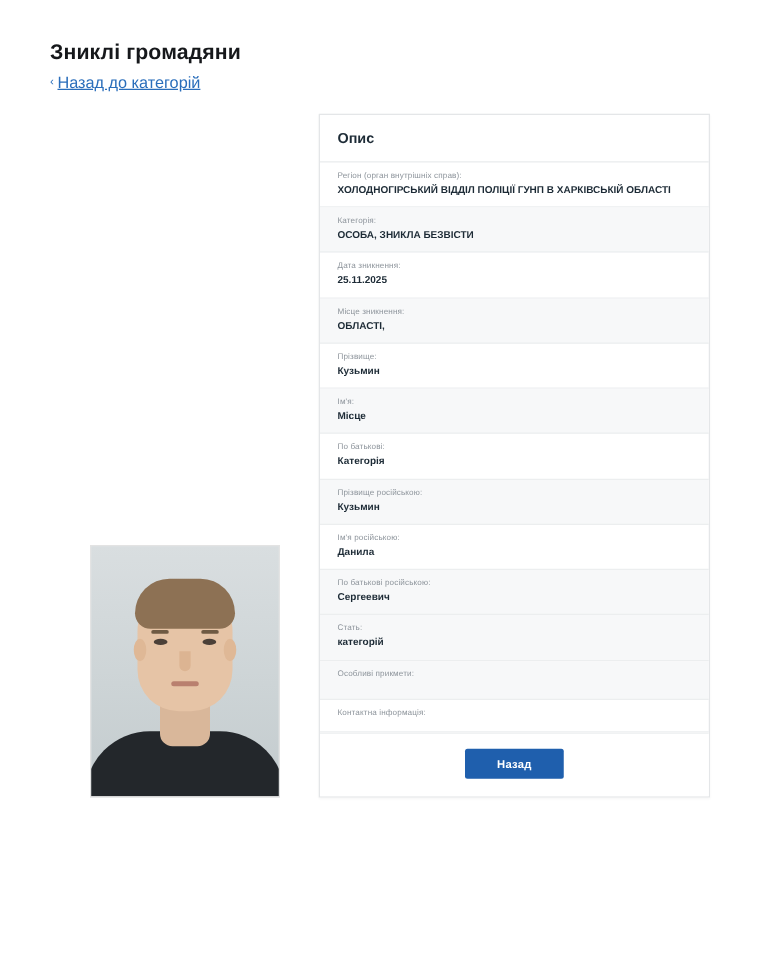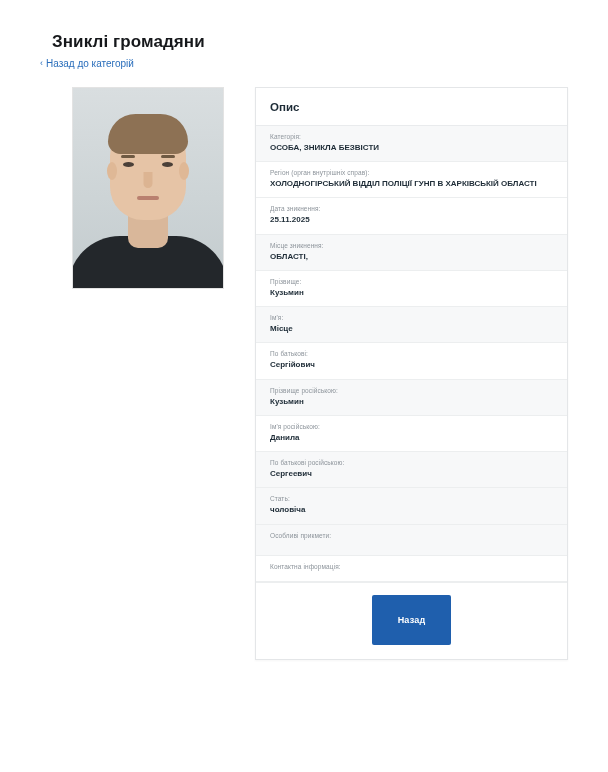--- a/index.html
+++ b/index.html
@@ -18,42 +18,43 @@
     position: relative;
     width: 608px;
     height: 772px;
     box-sizing: border-box;
     padding: 0 40px;
   }
   .page-title {
     font-size: 17px;
     font-weight: bold;
     color: #16181b;
-    margin: 32px 0 6px 12px;
+    margin: 32px 0 6px 0;
     letter-spacing: 0.1px;
   }
   .back-link-row {
     display: flex;
     align-items: center;
     gap: 3px;
     margin-bottom: 14px;
   }
   .chevron-left {
     color: #2a6ebb;
     font-size: 9px;
     line-height: 9px;
   }
   .back-link {
     color: #2a6ebb;
-    font-size: 10px;
+    font-size: 13px;
+    text-decoration: underline;
     cursor: pointer;
   }
   .content {
     display: flex;
-    align-items: flex-start;
+    align-items: flex-end;
     gap: 0;
   }
   .photo-col {
     width: 215px;
     flex: 0 0 215px;
     display: flex;
     justify-content: center;
     padding-top: 4px;
   }
   .photo-frame {
@@ -210,21 +211,21 @@
     justify-content: center;
     border-top: 1px solid #eceeef;
     background: #ffffff;
   }
   .back-button {
     display: inline-block;
     background: #1f5fad;
     color: #ffffff;
     font-size: 9px;
     font-weight: bold;
-    padding: 20px 26px;
+    padding: 7px 26px;
     border: none;
     border-radius: 2px;
     cursor: pointer;
     letter-spacing: 0.2px;
   }
 </style>
 </head>
 <body>
 
 <div class="page">
@@ -254,31 +255,31 @@
           <div class="nose"></div>
           <div class="mouth"></div>
         </div>
       </div>
     </div>
 
     <div class="card-col">
       <div class="card">
         <div class="card-header">Опис</div>
 
+        <div class="field">
+          <div class="field-label">Регіон (орган внутрішніх справ):</div>
+          <div class="field-value">ХОЛОДНОГІРСЬКИЙ ВІДДІЛ ПОЛІЦІЇ ГУНП В ХАРКІВСЬКІЙ ОБЛАСТІ</div>
+        </div>
+
         <div class="field alt">
           <div class="field-label">Категорія:</div>
           <div class="field-value">ОСОБА, ЗНИКЛА БЕЗВІСТИ</div>
         </div>
 
         <div class="field">
-          <div class="field-label">Регіон (орган внутрішніх справ):</div>
-          <div class="field-value">ХОЛОДНОГІРСЬКИЙ ВІДДІЛ ПОЛІЦІЇ ГУНП В ХАРКІВСЬКІЙ ОБЛАСТІ</div>
-        </div>
-
-        <div class="field">
           <div class="field-label">Дата зникнення:</div>
           <div class="field-value">25.11.2025</div>
         </div>
 
         <div class="field alt">
           <div class="field-label">Місце зникнення:</div>
           <div class="field-value">ОБЛАСТІ,</div>
         </div>
 
         <div class="field">
@@ -286,42 +287,42 @@
           <div class="field-value">Кузьмин</div>
         </div>
 
         <div class="field alt">
           <div class="field-label">Ім'я:</div>
           <div class="field-value">Місце</div>
         </div>
 
         <div class="field">
           <div class="field-label">По батькові:</div>
-          <div class="field-value">Сергійович</div>
+          <div class="field-value">Категорія</div>
         </div>
 
         <div class="field alt">
           <div class="field-label">Прізвище російською:</div>
           <div class="field-value">Кузьмин</div>
         </div>
 
         <div class="field">
           <div class="field-label">Ім'я російською:</div>
           <div class="field-value">Данила</div>
         </div>
 
         <div class="field alt">
           <div class="field-label">По батькові російською:</div>
           <div class="field-value">Сергеевич</div>
         </div>
 
 
         <div class="field alt">
           <div class="field-label">Стать:</div>
-          <div class="field-value">чоловіча</div>
+          <div class="field-value">категорій</div>
         </div>
 
 
         <div class="field alt">
           <div class="field-label">Особливі прикмети:</div>
           <div class="field-value empty"></div>
         </div>
 
         <div class="field">
           <div class="field-label">Контактна інформація:</div>

